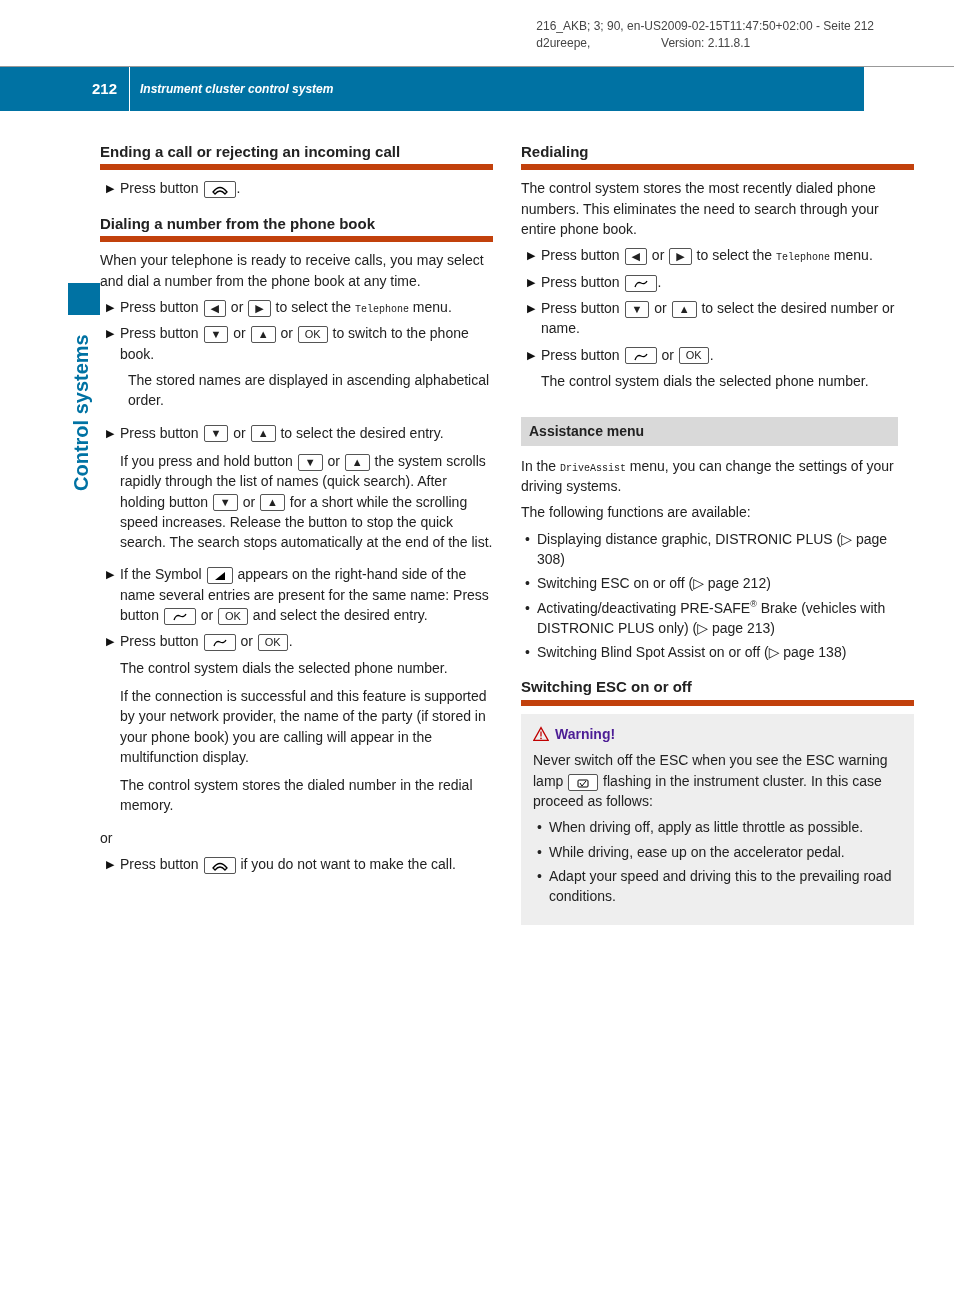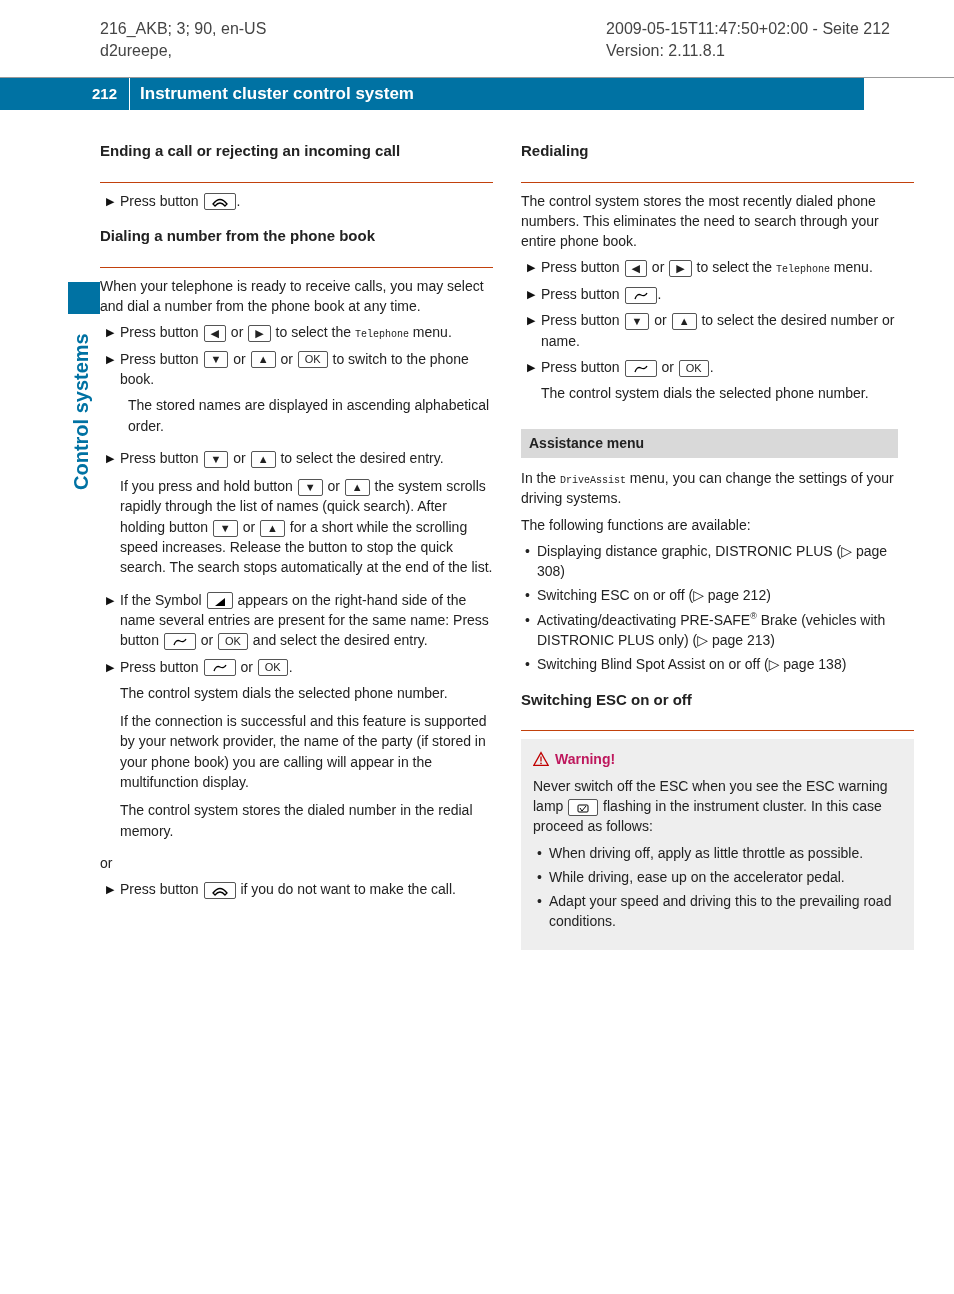--- a/index.html
+++ b/index.html
@@ -7,51 +7,52 @@
     font-family: Arial, Helvetica, sans-serif;
     font-size: 14px;
     color: #222;
     background: #fff;
     width: 954px;
     margin: 0 auto;
     position: relative;
   }
   .meta-header {
     display: flex;
-    justify-content: space-between;
-    padding: 18px 64px 4px 100px;
-    font-size: 16px;
+    justify-content: flex-end;
+    padding: 18px 80px 4px 100px;
+    font-size: 12px;
     color: #444;
   }
   .meta-col { line-height: 1.4; }
   .rule-top {
     border-top: 1px solid #999;
     margin: 10px 0 0 0;
   }
   .blue-bar {
     background: #0072a3;
     color: #fff;
-    height: 32px;
+    height: 44px;
     display: flex;
     align-items: center;
     margin-left: 0;
     width: 864px;
   }
   .page-num {
     font-weight: bold;
     font-size: 15px;
     padding: 0 12px 0 92px;
     border-right: 1px solid #fff;
     height: 100%;
     display:flex; align-items:center;
   }
   .bar-title {
     font-weight: bold;
-    font-size: 17px;
+    font-size: 12px;
     padding-left: 10px;
+    font-style: italic;
   }
   .page-body {
     display: flex;
     padding: 30px 40px 30px 0;
   }
   .side-tab {
     width: 100px;
     position: relative;
   }
   .side-square {
@@ -78,22 +79,22 @@
     gap: 28px;
     flex: 1;
   }
   .col {
     width: 50%;
     line-height: 1.45;
   }
   h3.section {
     font-size: 15px;
     font-weight: bold;
-    border-bottom: 1px solid #c2410c;
-    padding-bottom: 20px;
+    border-bottom: 6px solid #c2410c;
+    padding-bottom: 2px;
     margin: 14px 0 8px 0;
   }
   h3.section.first { margin-top: 0; }
   .step {
     display: flex;
     margin: 6px 0 6px 6px;
   }
   .step .arrow {
     flex: 0 0 14px;
     color: #111;
@@ -129,42 +130,42 @@
     padding: 4px 8px;
     margin: 20px 16px 10px 0;
     font-size: 14px;
   }
   .warn-box {
     background: #eeeeee;
     padding: 10px 12px 12px 12px;
     margin-top: 8px;
   }
   .warn-title {
-    color: #be185d;
+    color: #4c1d95;
     font-weight: bold;
     display: flex;
     align-items: center;
     gap: 6px;
     margin-bottom: 6px;
   }
   .warn-title .tri {
     width: 16px; height: 16px;
   }
   sup { font-size: 9px; }
 </style>
 </head>
 <body>
 
 <div class="meta-header">
   <div class="meta-col">
     <div>216_AKB; 3; 90, en-US</div>
     <div>d2ureepe,</div>
   </div>
   <div class="meta-col">
-    <div>2009-05-15T11:47:50+02:00 - Seite 212</div>
+    <div>2009-02-15T11:47:50+02:00 - Seite 212</div>
     <div>Version: 2.11.8.1</div>
   </div>
 </div>
 
 <div class="rule-top"></div>
 
 <div class="blue-bar">
   <div class="page-num">212</div>
   <div class="bar-title">Instrument cluster control system</div>
 </div>

